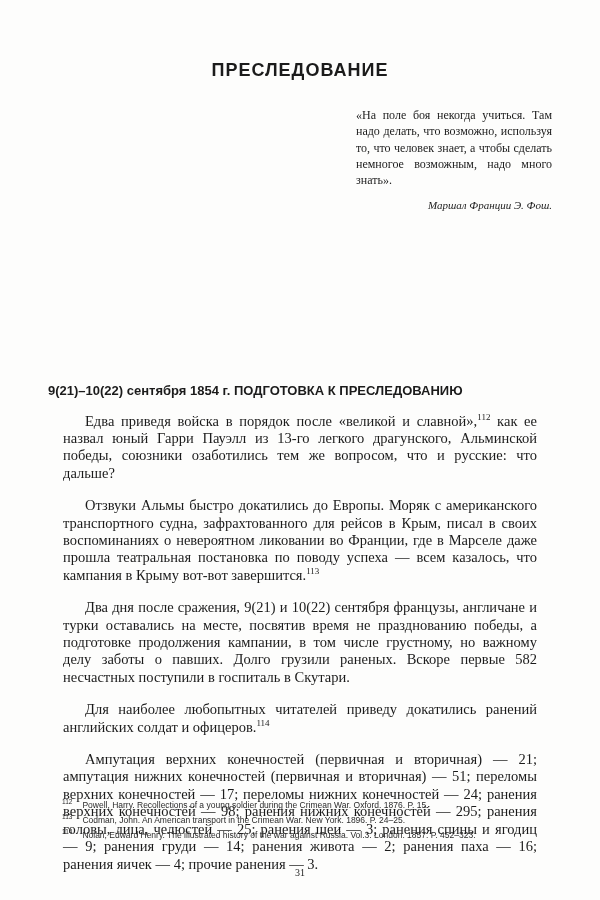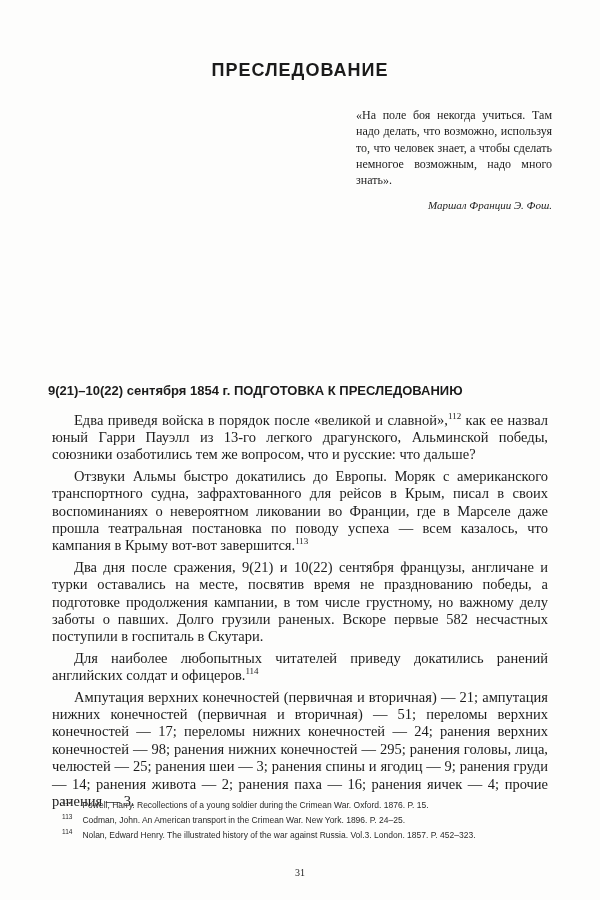--- a/index.html
+++ b/index.html
@@ -42,21 +42,21 @@
     text-align: right;
     margin-top: 10px;
   }
   .section-heading {
     font-family: "Liberation Sans", sans-serif;
     font-size: 13px;
     font-weight: bold;
     margin: 172px 0 14px 0;
   }
   .body-text p {
-    margin: 4px;
+    margin: 15px;
     font-size: 14.5px;
     line-height: 17.4px;
     text-align: justify;
     text-indent: 22px;
   }
   .body-text sup {
     font-size: 9px;
     line-height: 0;
   }
   .footnotes {

